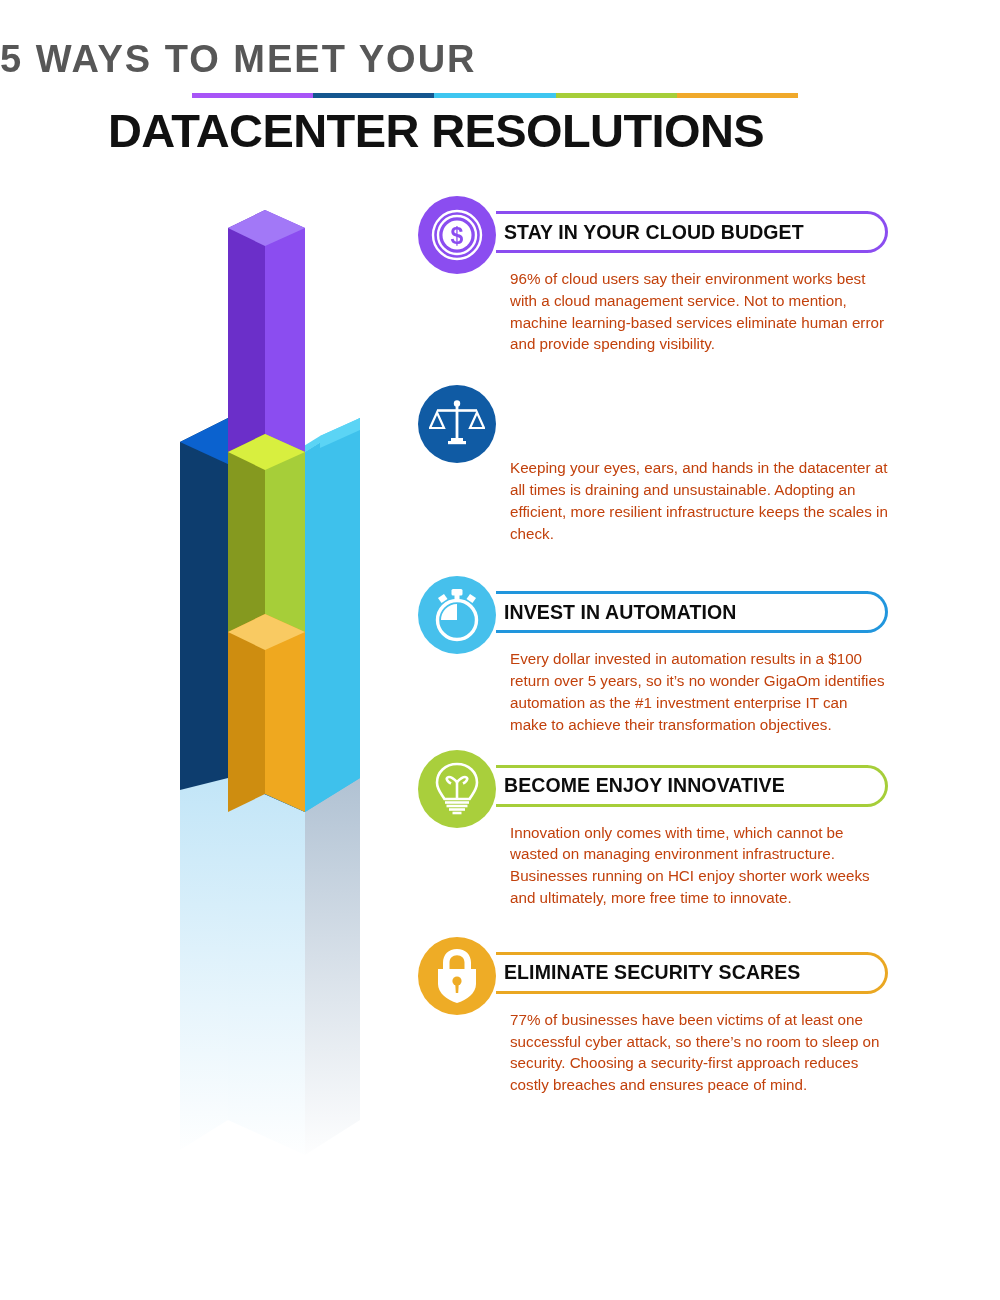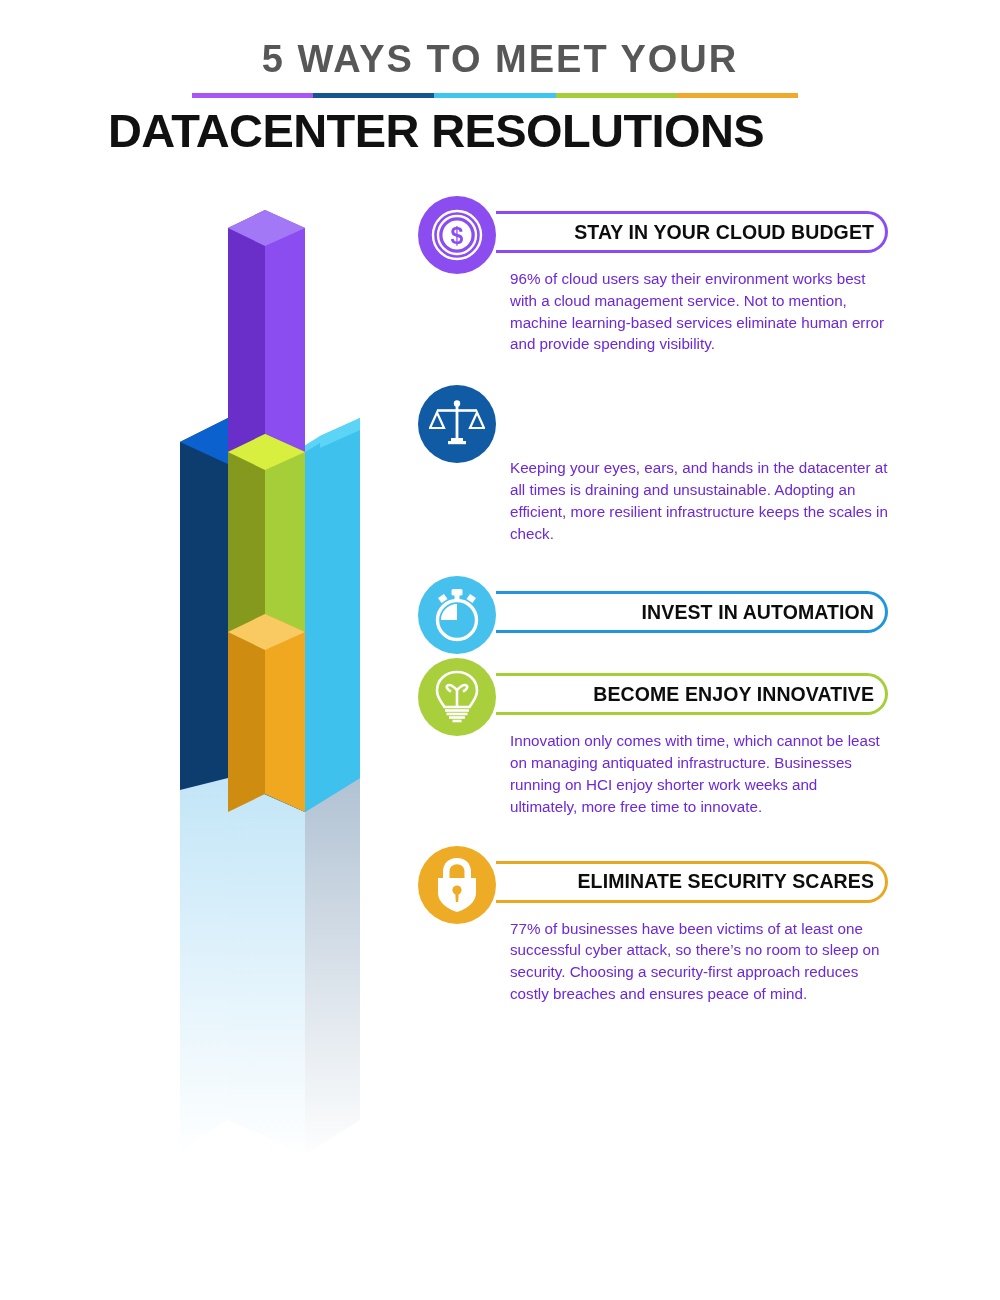--- a/index.html
+++ b/index.html
@@ -11,21 +11,20 @@
     font-family:"Liberation Sans", sans-serif;
     position:relative;
     overflow:hidden;
     -webkit-font-smoothing:antialiased;
   }
 
   
   #header { position:absolute; left:0; top:0; width:1000px; height:175px; }
   #title-line-1 {
     position:absolute; left:0; top:38px; width:1000px;
-    text-align:center;
     font-size:38px; font-weight:bold; letter-spacing:2.0px;
     color:#575757;
     font-family:"Liberation Sans", sans-serif;
   }
   #title-rule { position:absolute; left:192px; top:93px; width:606px; height:5px; display:flex; }
   #title-rule > i { height:5px; flex:1 1 0; display:block; }
   #title-line-2 {
     position:absolute; left:0; top:103px; width:872px;
     text-align:center;
     font-size:47px; font-weight:bold; letter-spacing:-0.6px;
@@ -63,32 +62,32 @@
   .headbox .hb-top { top:0; }
   .headbox .hb-bot { bottom:0; }
   .headbox .hb-cap {
     position:absolute; right:0; top:0; width:34px; height:42px;
     border-radius:0 21px 21px 0;
     border-style:solid; border-width:3px 3px 3px 0;
     border-left:none;
   }
   .headbox .hb-label {
     position:relative; z-index:4;
-    width:100%; text-align:right;
+    width:100%; text-align:left;
     padding:0 14px 0 8px;
     font-size:19.5px; font-weight:bold; letter-spacing:0.1px;
     color:#0d0d0d; white-space:nowrap;
     font-family:"Liberation Sans", sans-serif;
   }
 
   .item-body {
     margin-left:92px;
     padding-top:4px;
     font-size:15.2px; line-height:21.8px;
-    color:#6d28d9;
+    color:#c2410c;
     font-family:"Liberation Sans", sans-serif;
   }
 
   .sp-1 { height:30px; }
   .sp-2 { height:32px; }
   .sp-3 { height:14px; }
   .sp-4 { height:28px; }
 </style>
 </head>
 <body>
@@ -263,20 +262,21 @@
           </svg>
         </span>
       </div>
       <div class="headbox">
         <div class="hb-top" style="background:#2196dd"></div>
         <div class="hb-bot" style="background:#2196dd"></div>
         <div class="hb-cap" style="border-color:#2196dd"></div>
         <div class="hb-label">INVEST IN AUTOMATION</div>
       </div>
     </div>
+    <div class="item-body">Every dollar invested in automation results in a $100 return over 5 years, so it’s no wonder GigaOm identifies automation as the #1 investment enterprise IT can make to achieve their transformation objectives.</div>
   </div>
 
   <div class="sp-3"></div>
 
   <div class="item">
     <div class="item-head">
       <div class="badge" style="background:#a9cf3c">
         <span>
           <svg width="52" height="54" viewBox="0 0 52 54">
             <g fill="none" stroke="#fff" stroke-width="2.6">
@@ -292,21 +292,21 @@
           </svg>
         </span>
       </div>
       <div class="headbox">
         <div class="hb-top" style="background:#a6ce39"></div>
         <div class="hb-bot" style="background:#a6ce39"></div>
         <div class="hb-cap" style="border-color:#a6ce39"></div>
         <div class="hb-label">BECOME ENJOY INNOVATIVE</div>
       </div>
     </div>
-    <div class="item-body">Innovation only comes with time, which cannot be least on managing antiquated infrastructure. Businesses running on HCI enjoy shorter work weeks and ultimately, more free time to innovate.</div>
+    <div class="item-body">Innovation only comes with time, which cannot be wasted on managing environment infrastructure. Businesses running on HCI enjoy shorter work weeks and ultimately, more free time to innovate.</div>
   </div>
 
   <div class="sp-4"></div>
 
   <div class="item">
     <div class="item-head">
       <div class="badge" style="background:#eeac26">
         <span>
           <svg width="50" height="56" viewBox="0 0 50 56">
             <path d="M25 1 C16.5 1 11 6.8 11 14.5 L11 21 L17.5 21 L17.5 14.5

